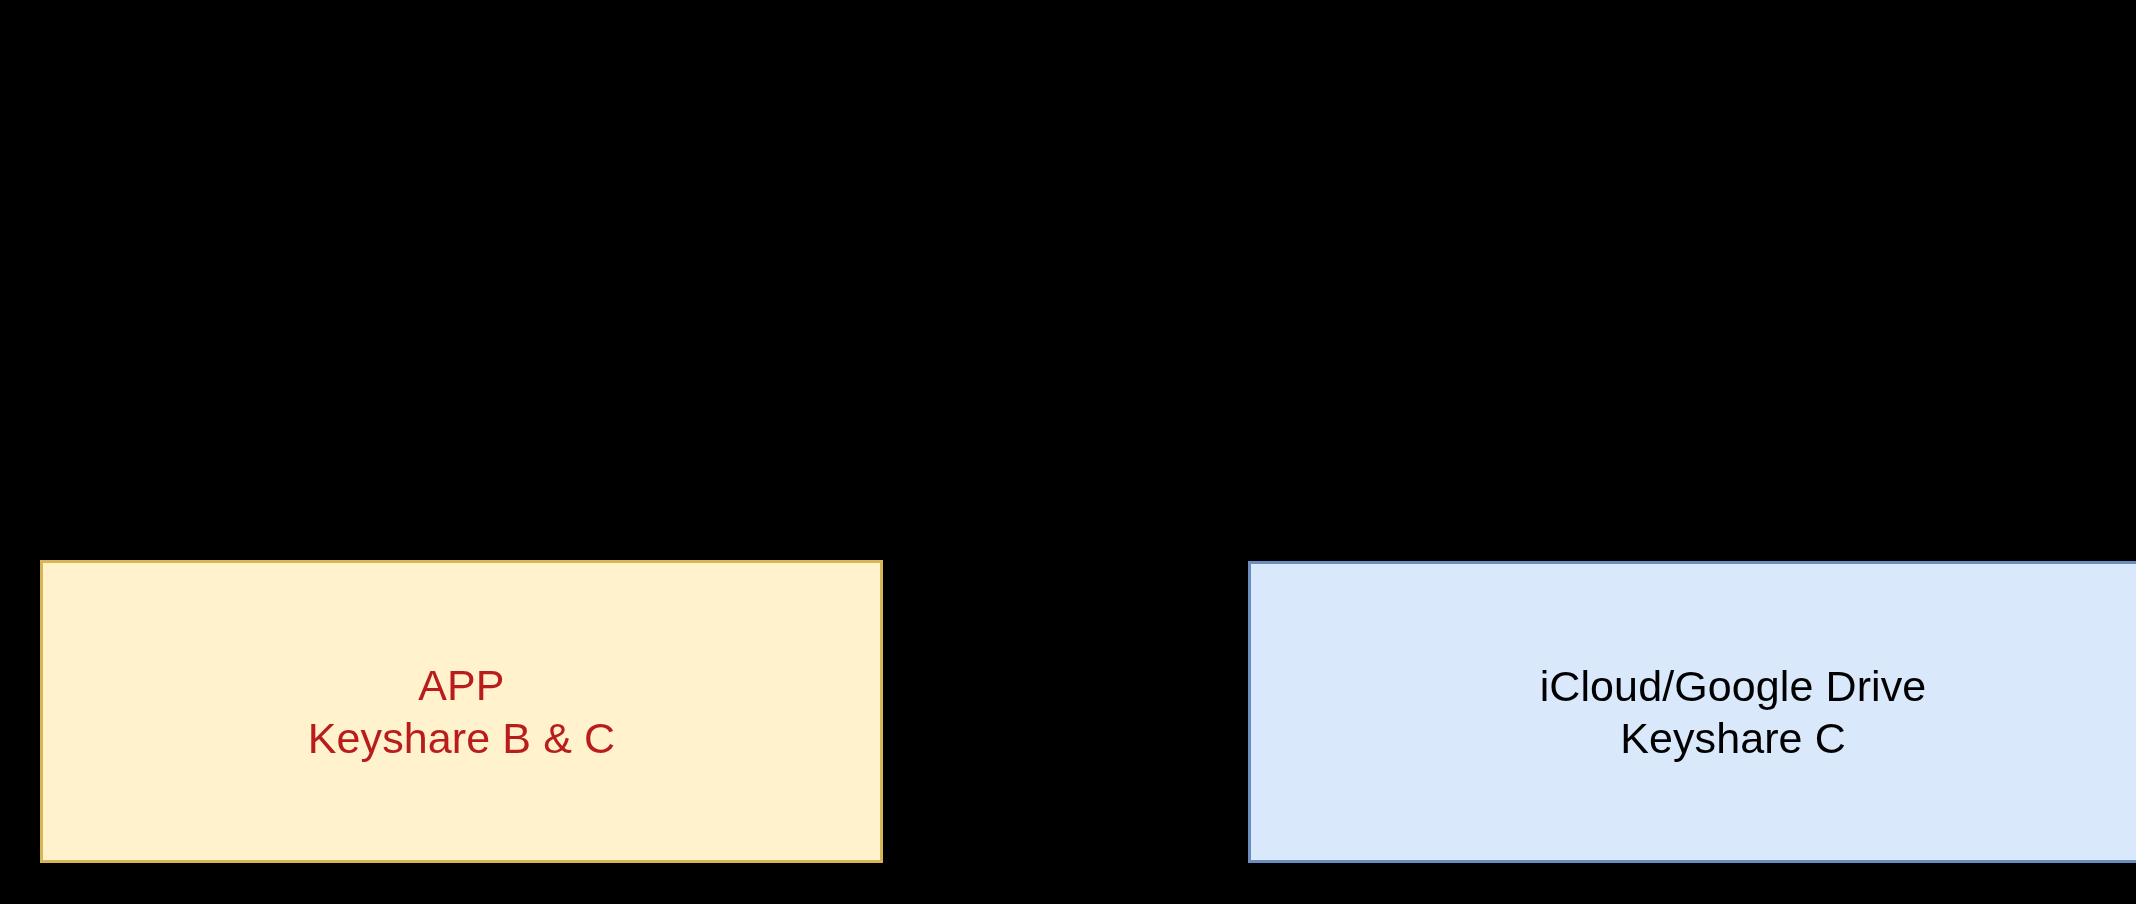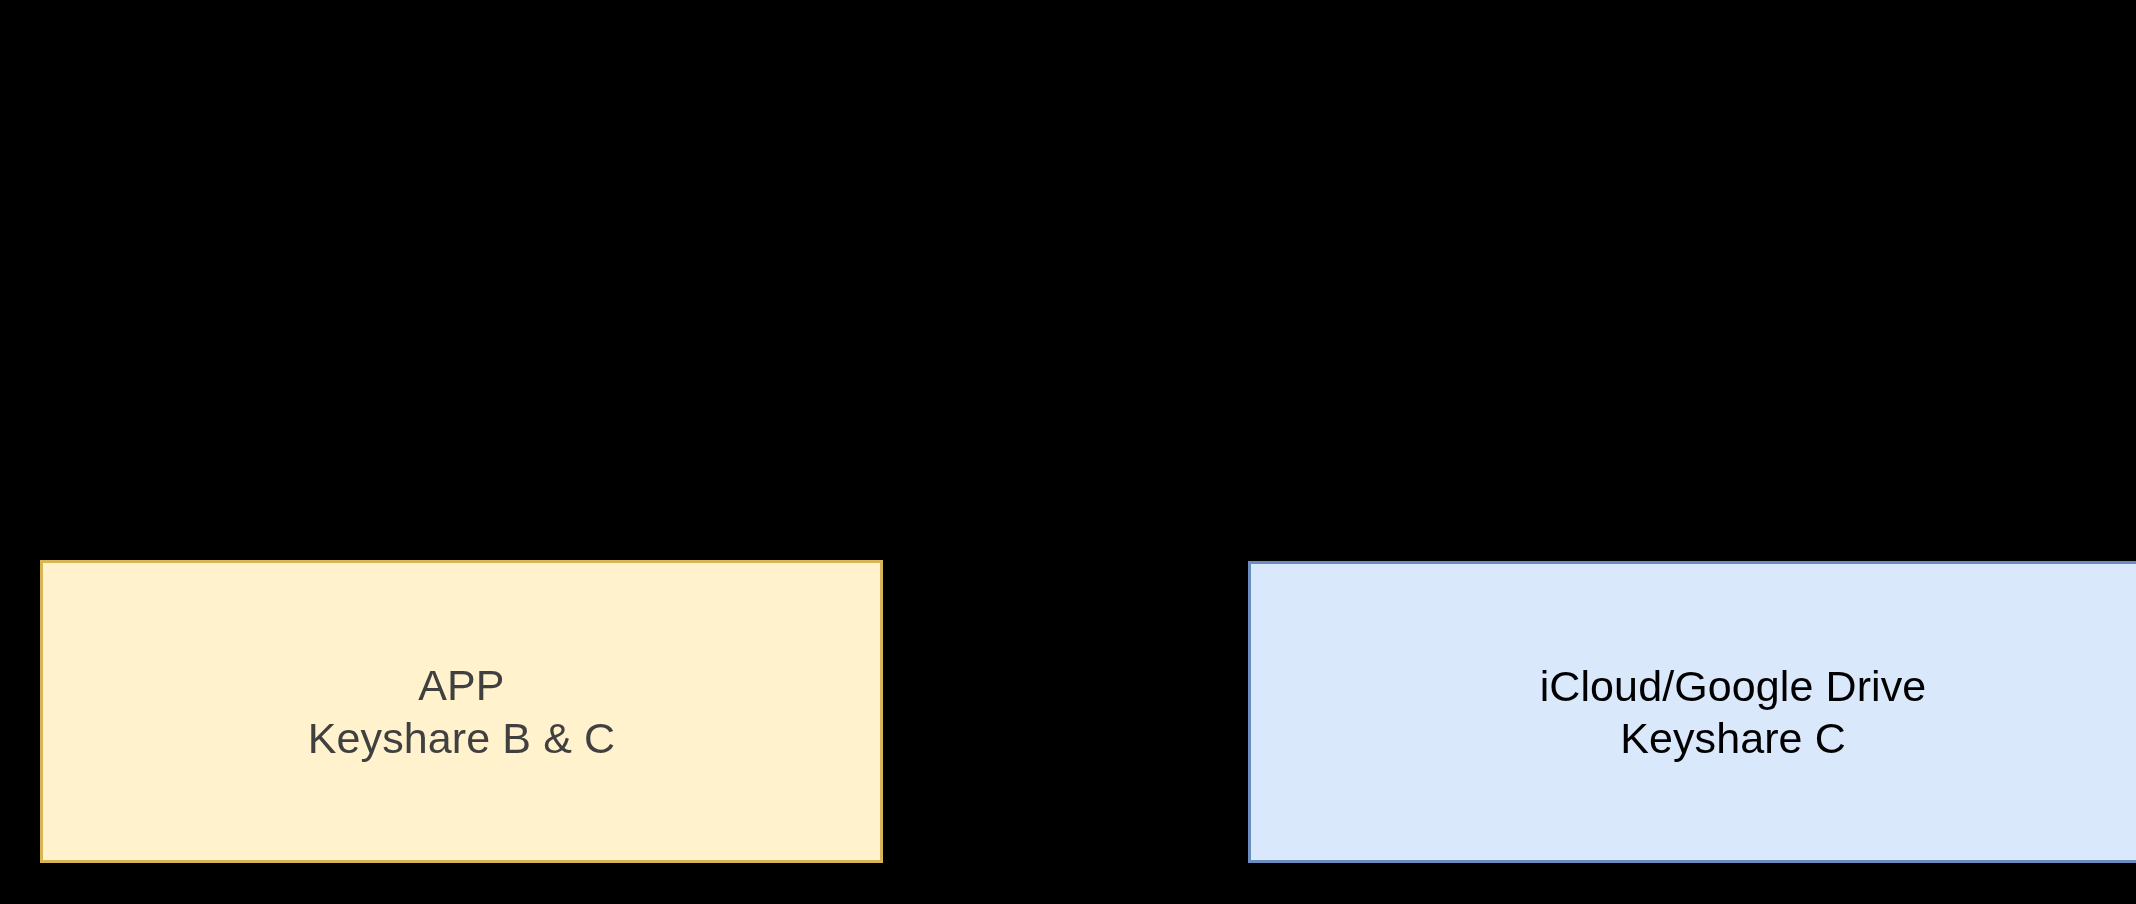--- a/index.html
+++ b/index.html
@@ -51,21 +51,21 @@
   
   #node-app {
     left: 40px;
     top: 560px;
     width: 843px;
     height: 303px;
     background: #fff2cc;
     border: 3px solid #d6b656;
   }
   #node-app .label {
-    color: #404040;
+    color: #b91c1c;
     font-size: 43px;
   }
 
   
   #node-cloud {
     left: 1248px;
     top: 561px;
     width: 970px;
     height: 302px;
     background: #dae8fc;

